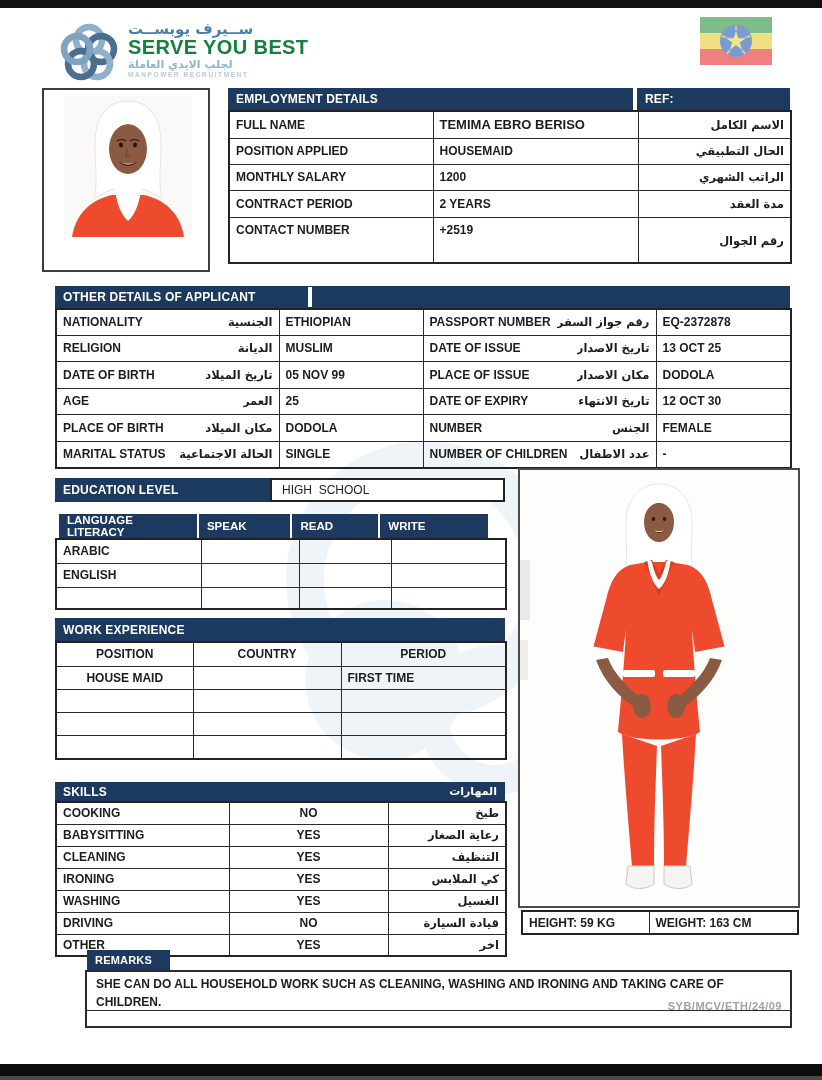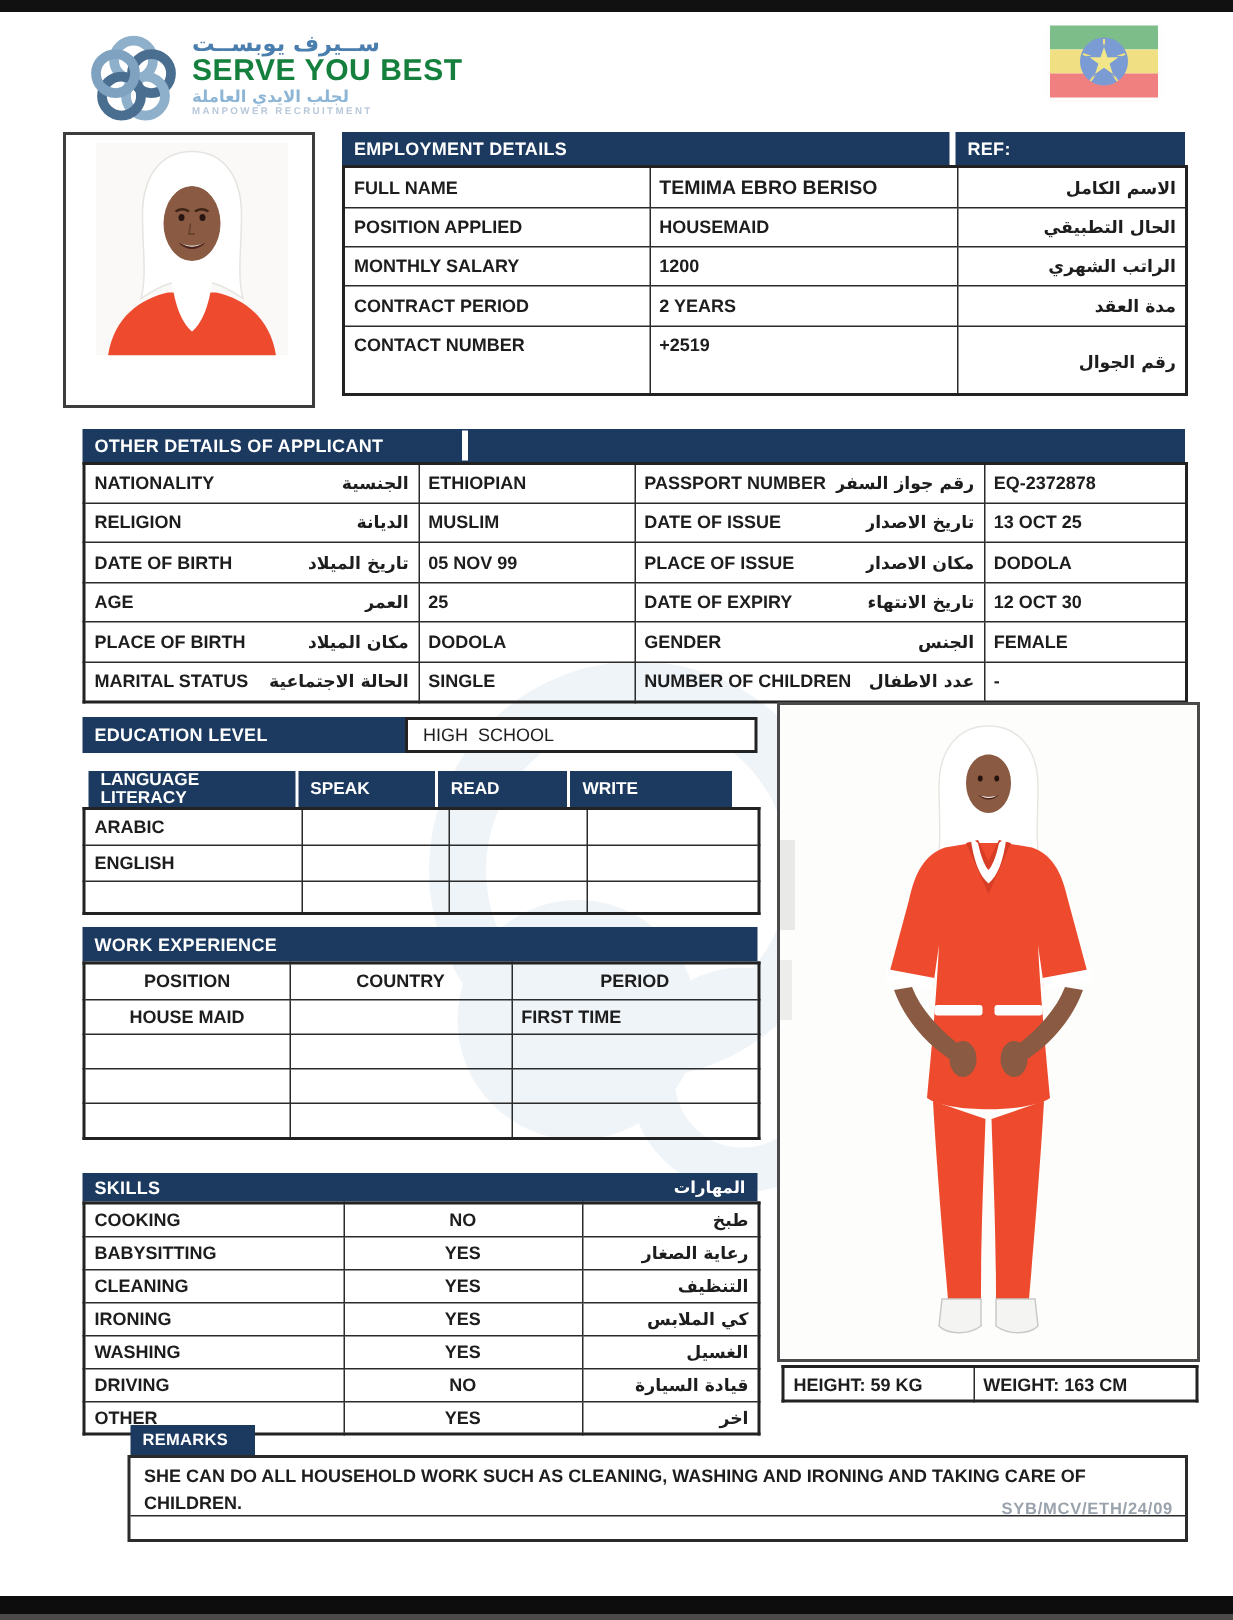--- a/index.html
+++ b/index.html
@@ -273,21 +273,21 @@
     <tr style="height:27px">
       <td>
             <div class="lblflex">
               <span>PLACE OF BIRTH</span>
               <span class="ar">مكان الميلاد</span>
             </div>
           </td>
       <td>DODOLA</td>
       <td>
             <div class="lblflex">
-              <span>GENDER</span>
+              <span>NUMBER</span>
               <span class="ar">الجنس</span>
             </div>
           </td>
       <td>FEMALE</td>
     </tr>
     <tr style="height:27px">
       <td>
             <div class="lblflex">
               <span>MARITAL STATUS</span>
               <span class="ar">الحالة الاجتماعية</span>

